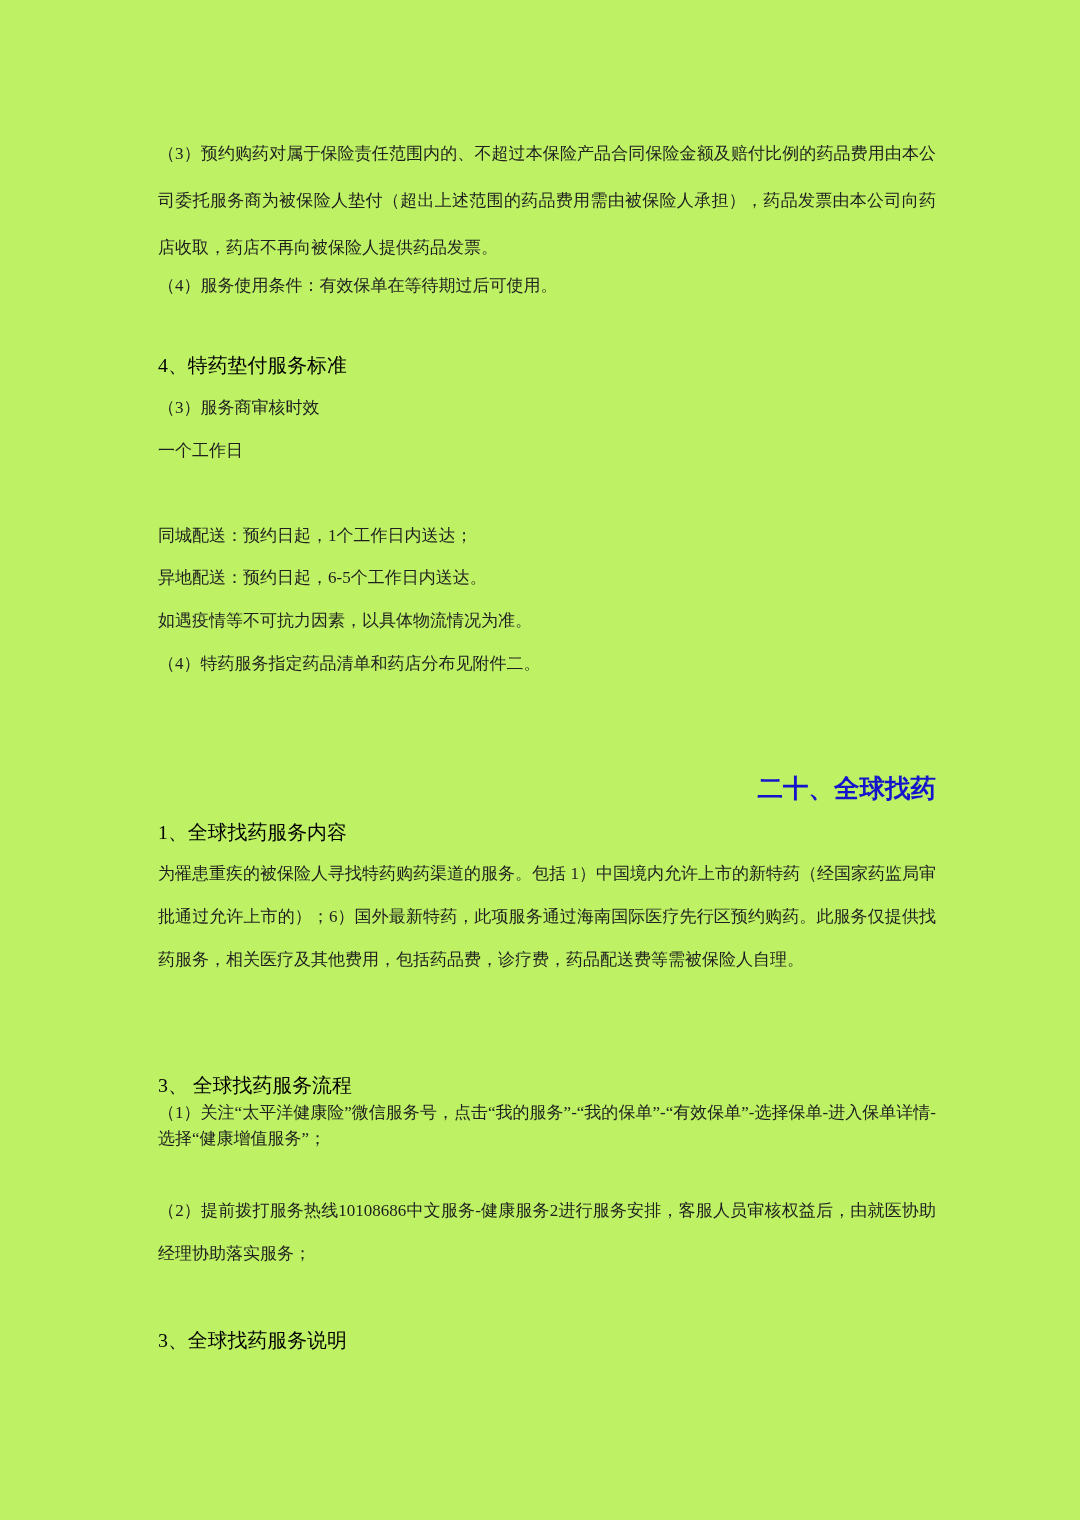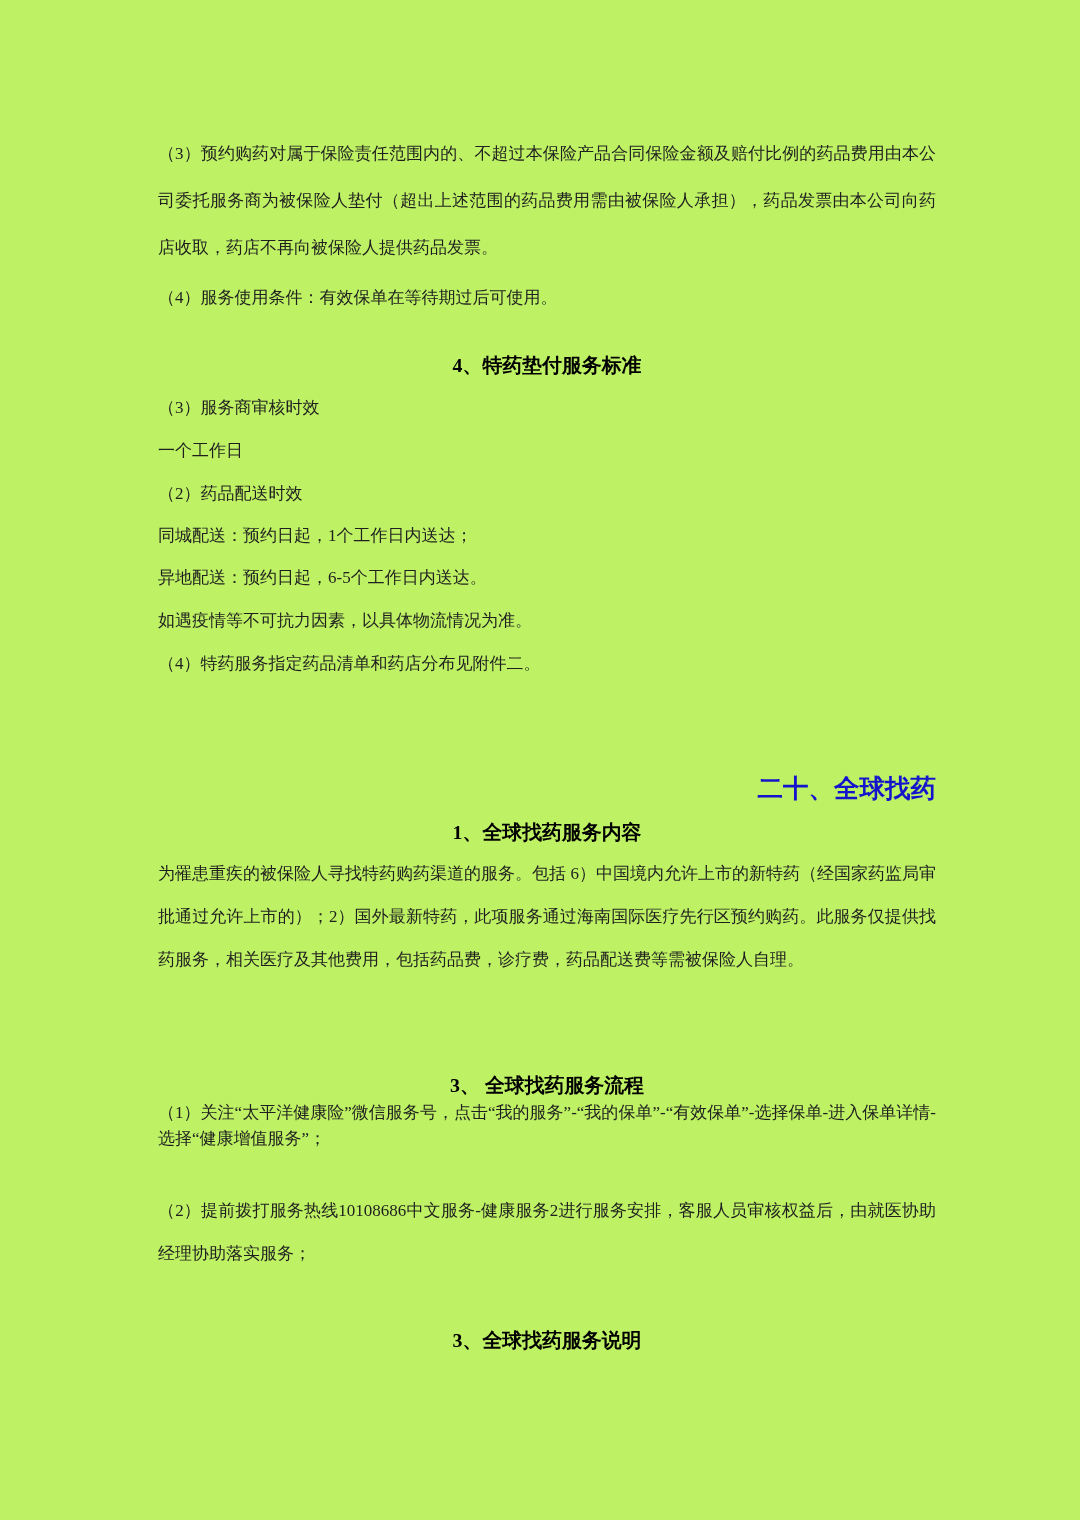--- a/index.html
+++ b/index.html
@@ -22,60 +22,59 @@
     left: 158px;
     width: 778px;
     margin: 0;
     text-align: justify;
     line-height: 47px;
     word-break: break-all;
   }
   .block.tight { line-height: 43px; }
   .block.step  { line-height: 26px; }
   .heading {
-    font-weight: bold;
+    font-weight: normal;
     color: #000000;
-    text-align: center;
+    text-align: left;
   }
   .chapter-heading {
     font-weight: bold;
     color: #1414cc;
     text-align: right;
   }
 </style>
 </head>
 <body>
 
 <div class="page">
 
   <p class="block" style="top:130px">（3）预约购药对属于保险责任范围内的、不超过本保险产品合同保险金额及赔付比例的药品费用由本公司委托服务商为被保险人垫付（超出上述范围的药品费用需由被保险人承担），药品发票由本公司向药店收取，药店不再向被保险人提供药品发票。</p>
 
-  <p class="block" style="top:274px">（4）服务使用条件：有效保单在等待期过后可使用。</p>
+  <p class="block" style="top:262px">（4）服务使用条件：有效保单在等待期过后可使用。</p>
 
   <h3 class="block heading" style="top:342px">4、特药垫付服务标准</h3>
 
   <p class="block" style="top:384px">（3）服务商审核时效</p>
 
   <p class="block" style="top:427px">一个工作日</p>
 
-  <p class="block" style="top:470px">（2）药品配送时效</p>
 
   <p class="block" style="top:512px">同城配送：预约日起，1个工作日内送达；</p>
 
   <p class="block" style="top:554px">异地配送：预约日起，6-5个工作日内送达。</p>
 
   <p class="block" style="top:597px">如遇疫情等不可抗力因素，以具体物流情况为准。</p>
 
   <p class="block" style="top:640px">（4）特药服务指定药品清单和药店分布见附件二。</p>
 
   <h2 class="block chapter-heading" style="top:765px">二十、全球找药</h2>
 
   <h3 class="block heading" style="top:809px">1、全球找药服务内容</h3>
 
-  <p class="block tight" style="top:852px">为罹患重疾的被保险人寻找特药购药渠道的服务。包括 6）中国境内允许上市的新特药（经国家药监局审批通过允许上市的）；2）国外最新特药，此项服务通过海南国际医疗先行区预约购药。此服务仅提供找药服务，相关医疗及其他费用，包括药品费，诊疗费，药品配送费等需被保险人自理。</p>
+  <p class="block tight" style="top:852px">为罹患重疾的被保险人寻找特药购药渠道的服务。包括 1）中国境内允许上市的新特药（经国家药监局审批通过允许上市的）；6）国外最新特药，此项服务通过海南国际医疗先行区预约购药。此服务仅提供找药服务，相关医疗及其他费用，包括药品费，诊疗费，药品配送费等需被保险人自理。</p>
 
   <h3 class="block heading" style="top:1062px">3、 全球找药服务流程</h3>
 
   <p class="block step" style="top:1100px">（1）关注“太平洋健康险”微信服务号，点击“我的服务”-“我的保单”-“有效保单”-选择保单-进入保单详情-选择“健康增值服务”；</p>
 
   <p class="block tight" style="top:1189px">（2）提前拨打服务热线10108686中文服务-健康服务2进行服务安排，客服人员审核权益后，由就医协助经理协助落实服务；</p>
 
   <h3 class="block heading" style="top:1317px">3、全球找药服务说明</h3>
 
 </div>

